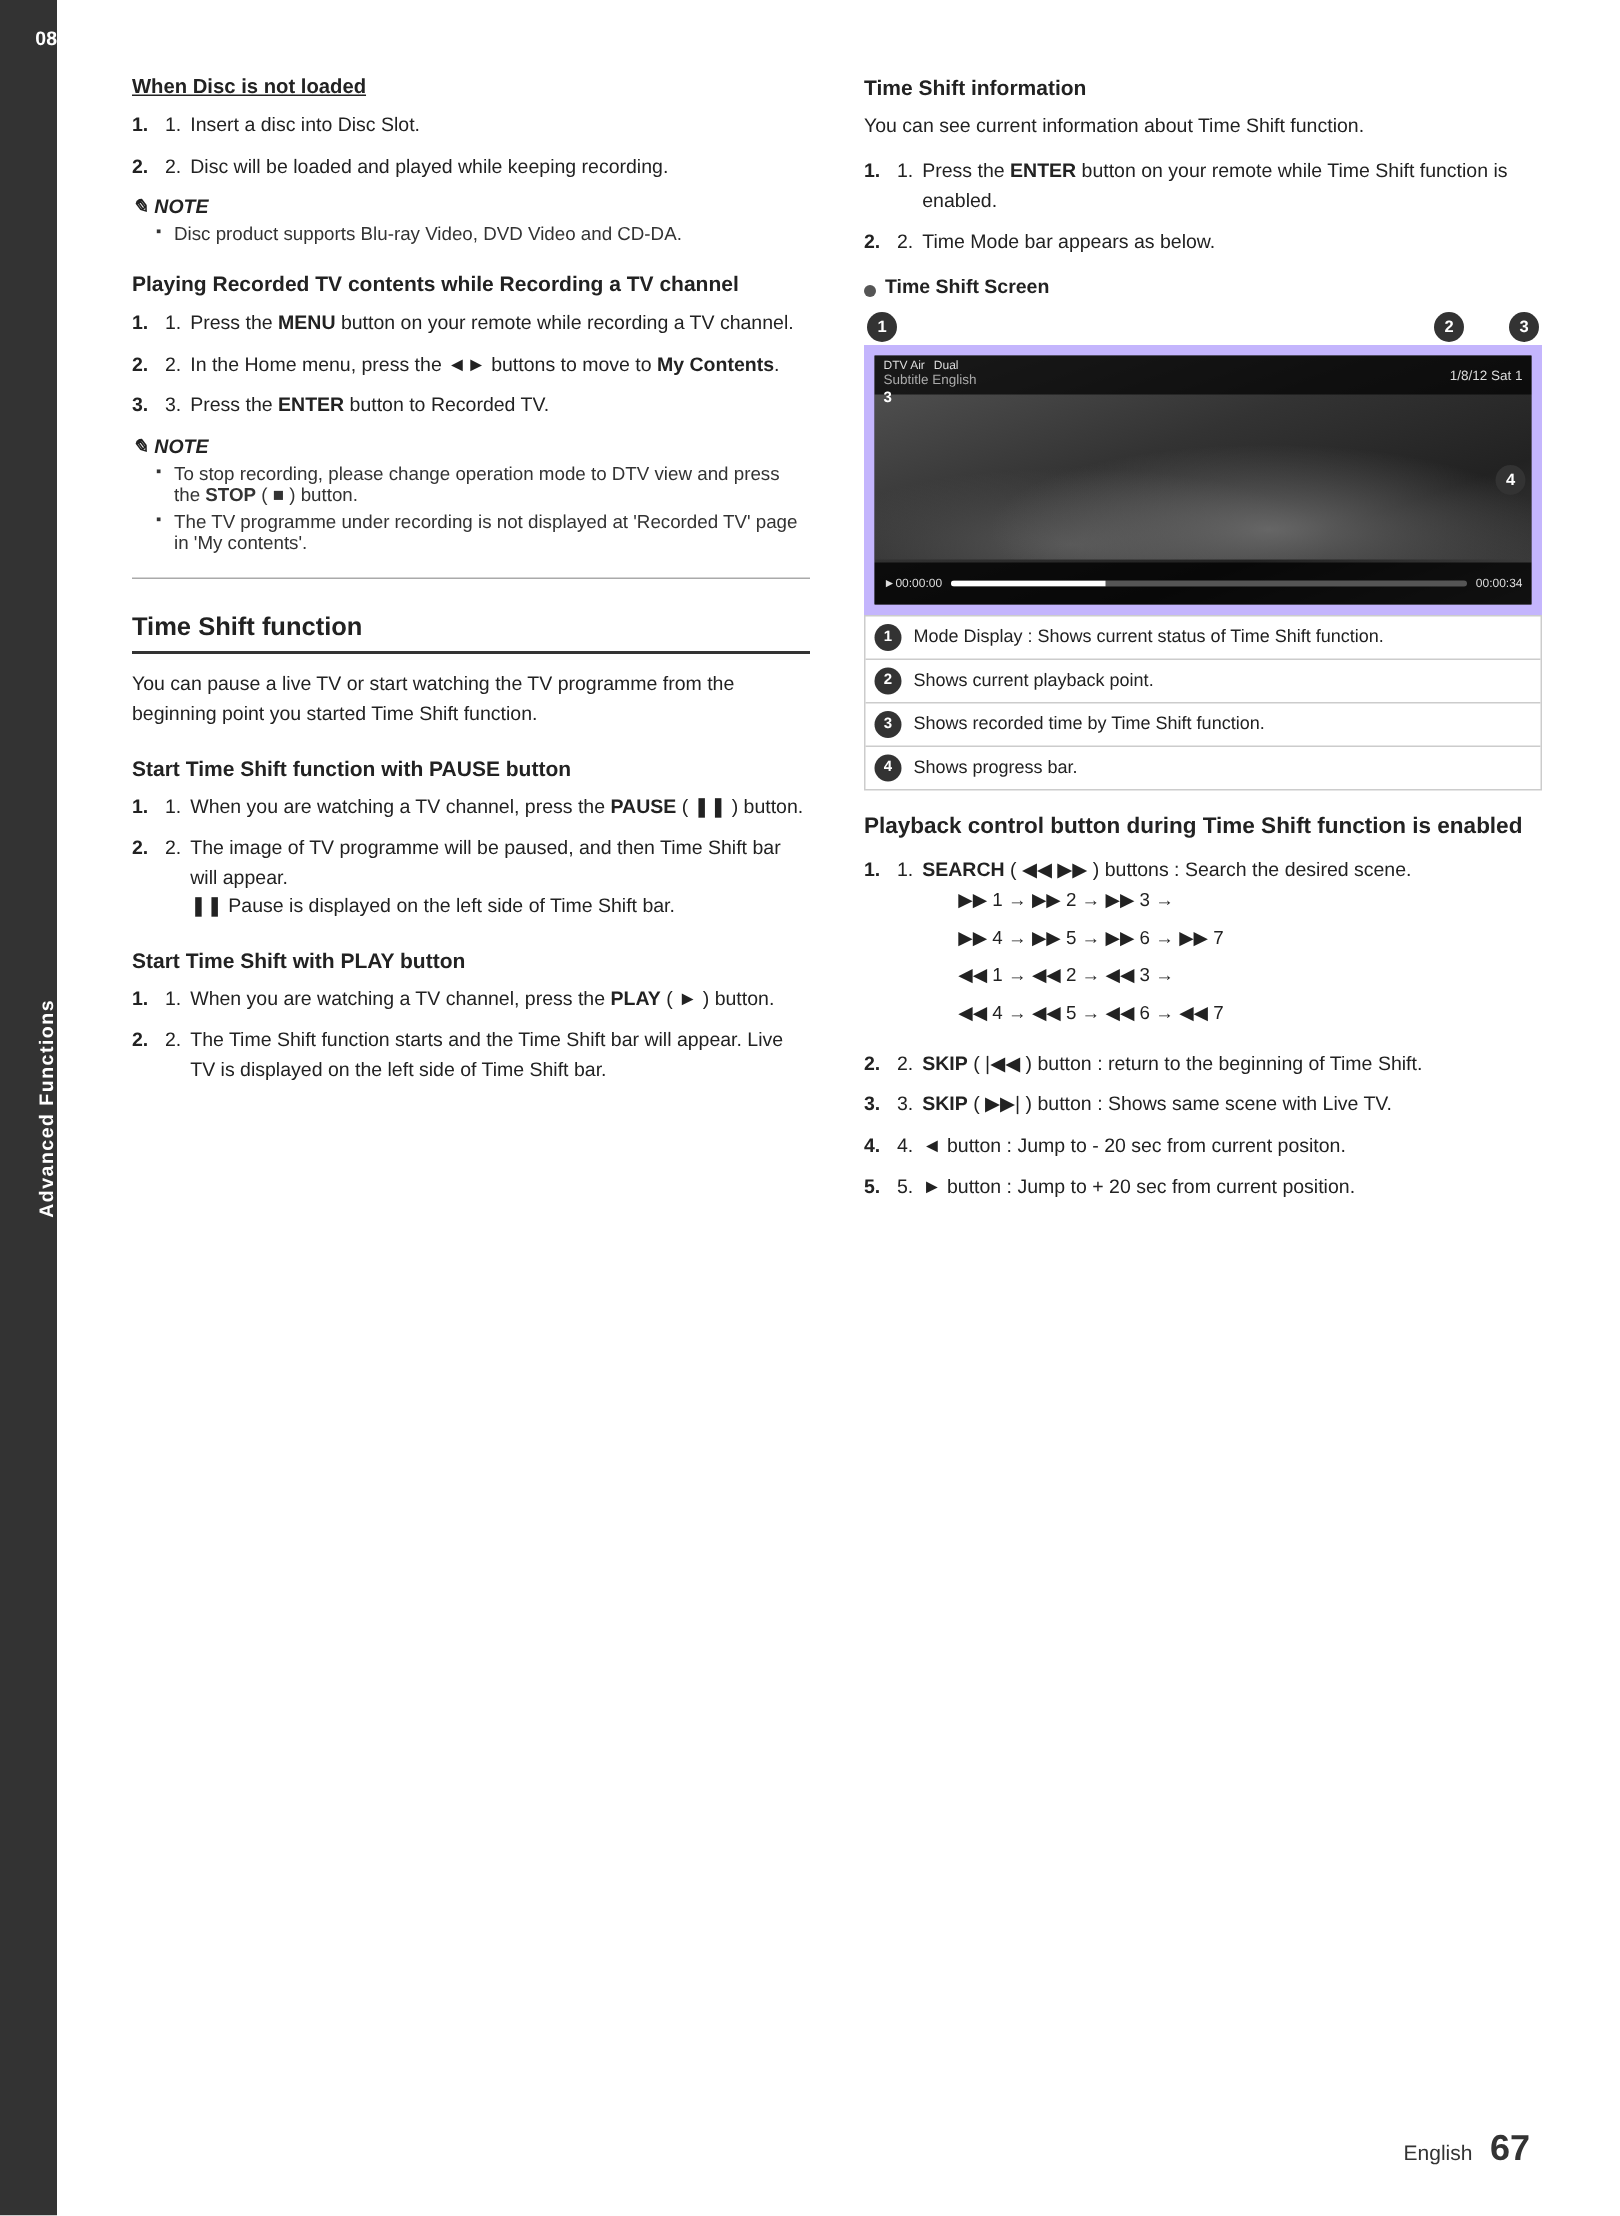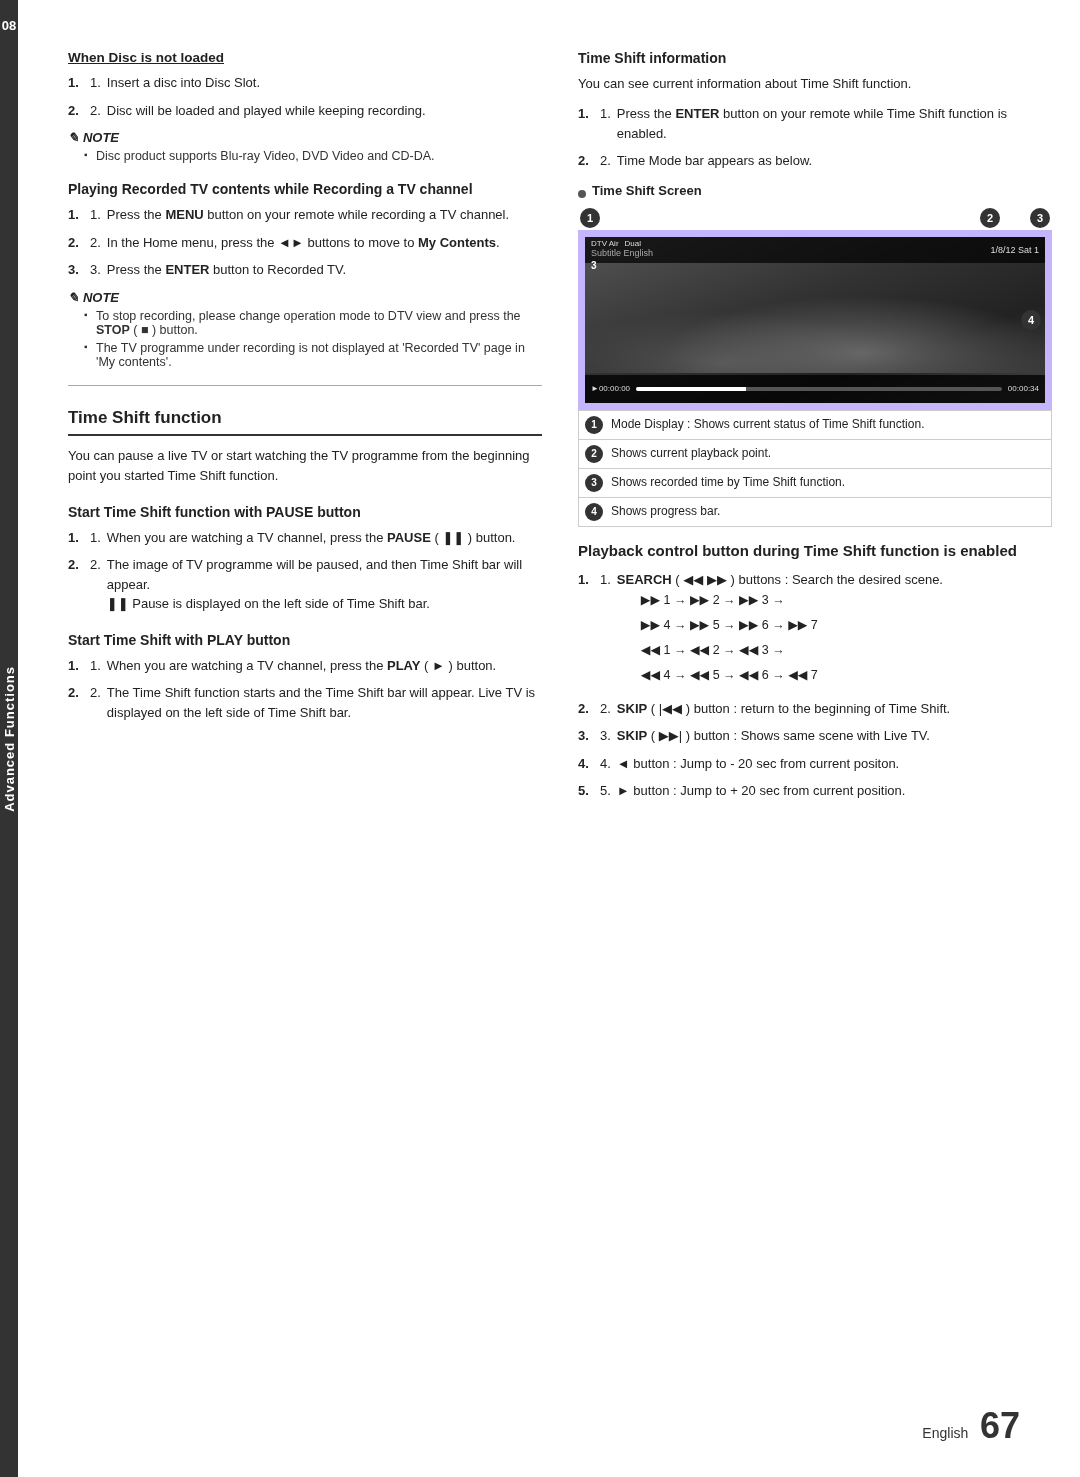--- a/index.html
+++ b/index.html
@@ -12,25 +12,25 @@
       color: #222;
       position: relative;
     }
     .page-wrapper {
       display: flex;
       width: 1080px;
       min-height: 1477px;
     }
     
     .side-tab {
-      width: 18px;
+      width: 38px;
       background: #333;
       display: flex;
       align-items: center;
-      justify-content: center;
+      justify-content: flex-end;
       flex-shrink: 0;
       position: relative;
     }
     .side-tab-text {
       color: #fff;
       font-size: 13px;
       font-weight: bold;
       writing-mode: vertical-rl;
       transform: rotate(180deg);
       letter-spacing: 1px;
@@ -39,21 +39,21 @@
     .side-tab-number {
       position: absolute;
       top: 18px;
       color: #fff;
       font-size: 13px;
       font-weight: bold;
     }
     
     .content-area {
       flex: 1;
-      padding: 50px 28px 40px 50px;
+      padding: 50px 52px 40px 50px;
       display: flex;
       gap: 36px;
     }
     .left-col {
       flex: 1;
       min-width: 0;
     }
     .right-col {
       flex: 1;
       min-width: 0;
@@ -240,21 +240,21 @@
     }
     
     .footer {
       position: absolute;
       bottom: 30px;
       right: 60px;
       font-size: 14px;
       color: #333;
     }
     .footer-english { font-size: 14px; }
-    .footer-num { font-size: 36px; font-weight: bold; }
+    .footer-num { font-size: 24px; font-weight: bold; }
 
     .divider-line {
       border: none;
       border-top: 1px solid #aaa;
       margin: 16px 0;
     }
     .step-li-text { flex: 1; }
   </style>
 </head>
 <body>

